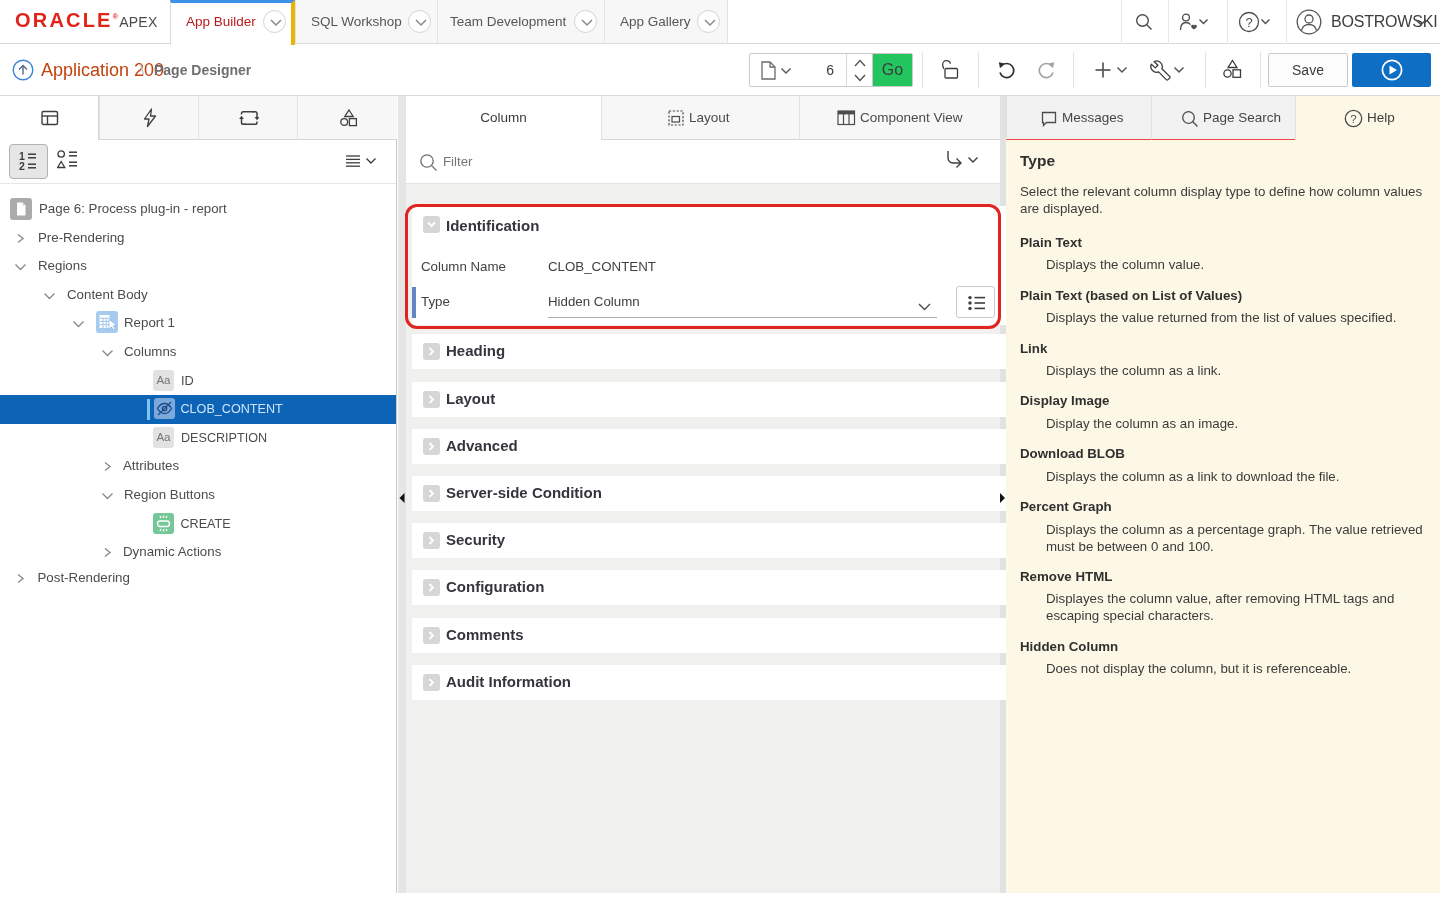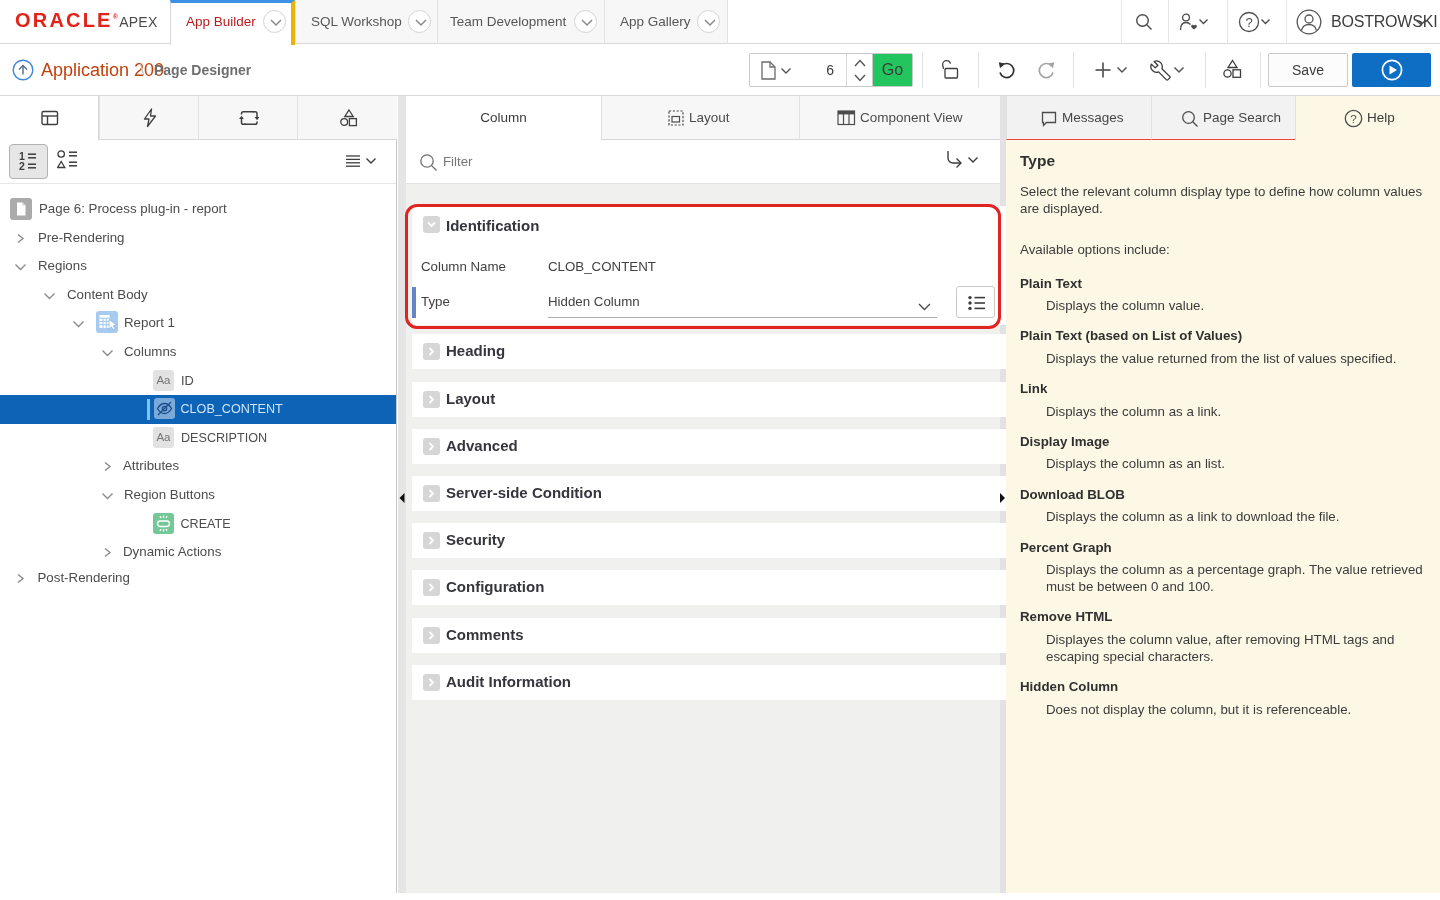--- a/index.html
+++ b/index.html
@@ -522,30 +522,29 @@
   <div class="rtab active" style="left:289px;width:145px;">
     <svg class="abs" style="left:48px;top:13px;" width="19" height="19">
           <circle cx="9.5" cy="9.5" r="8.2" fill="none" stroke="#4c4c4c" stroke-width="1.3"></circle>
           <text x="9.5" y="13.5" text-anchor="middle" font-size="11.5" fill="#4c4c4c" font-family="Liberation Sans">?</text>
         </svg>
     <div class="abs" style="left:71px;line-height:44px;top:0;">Help</div>
   </div>
   <div id="help">
     <div style="margin-top:12px;font-size:15.5px;font-weight:bold;color:#303030;">Type</div>
     <p style="margin-top:14px;">Select the relevant column display type to define how column values<br>are displayed.</p>
-    <p style="margin-top:23.5px;">Available options include:</p>
     <dl>
       <dt style="margin-top:17px;">Plain Text</dt>
       <dd>Displays the column value.</dd>
       <dt>Plain Text (based on List of Values)</dt>
       <dd>Displays the value returned from the list of values specified.</dd>
       <dt>Link</dt>
       <dd>Displays the column as a link.</dd>
       <dt>Display Image</dt>
-      <dd>Displays the column as an list.</dd>
+      <dd>Display the column as an image.</dd>
       <dt>Download BLOB</dt>
       <dd>Displays the column as a link to download the file.</dd>
       <dt>Percent Graph</dt>
       <dd>Displays the column as a percentage graph. The value retrieved<br>must be between 0 and 100.</dd>
       <dt>Remove HTML</dt>
       <dd>Displayes the column value, after removing HTML tags and<br>escaping special characters.</dd>
       <dt>Hidden Column</dt>
       <dd>Does not display the column, but it is referenceable.</dd>
     </dl>
   </div>

